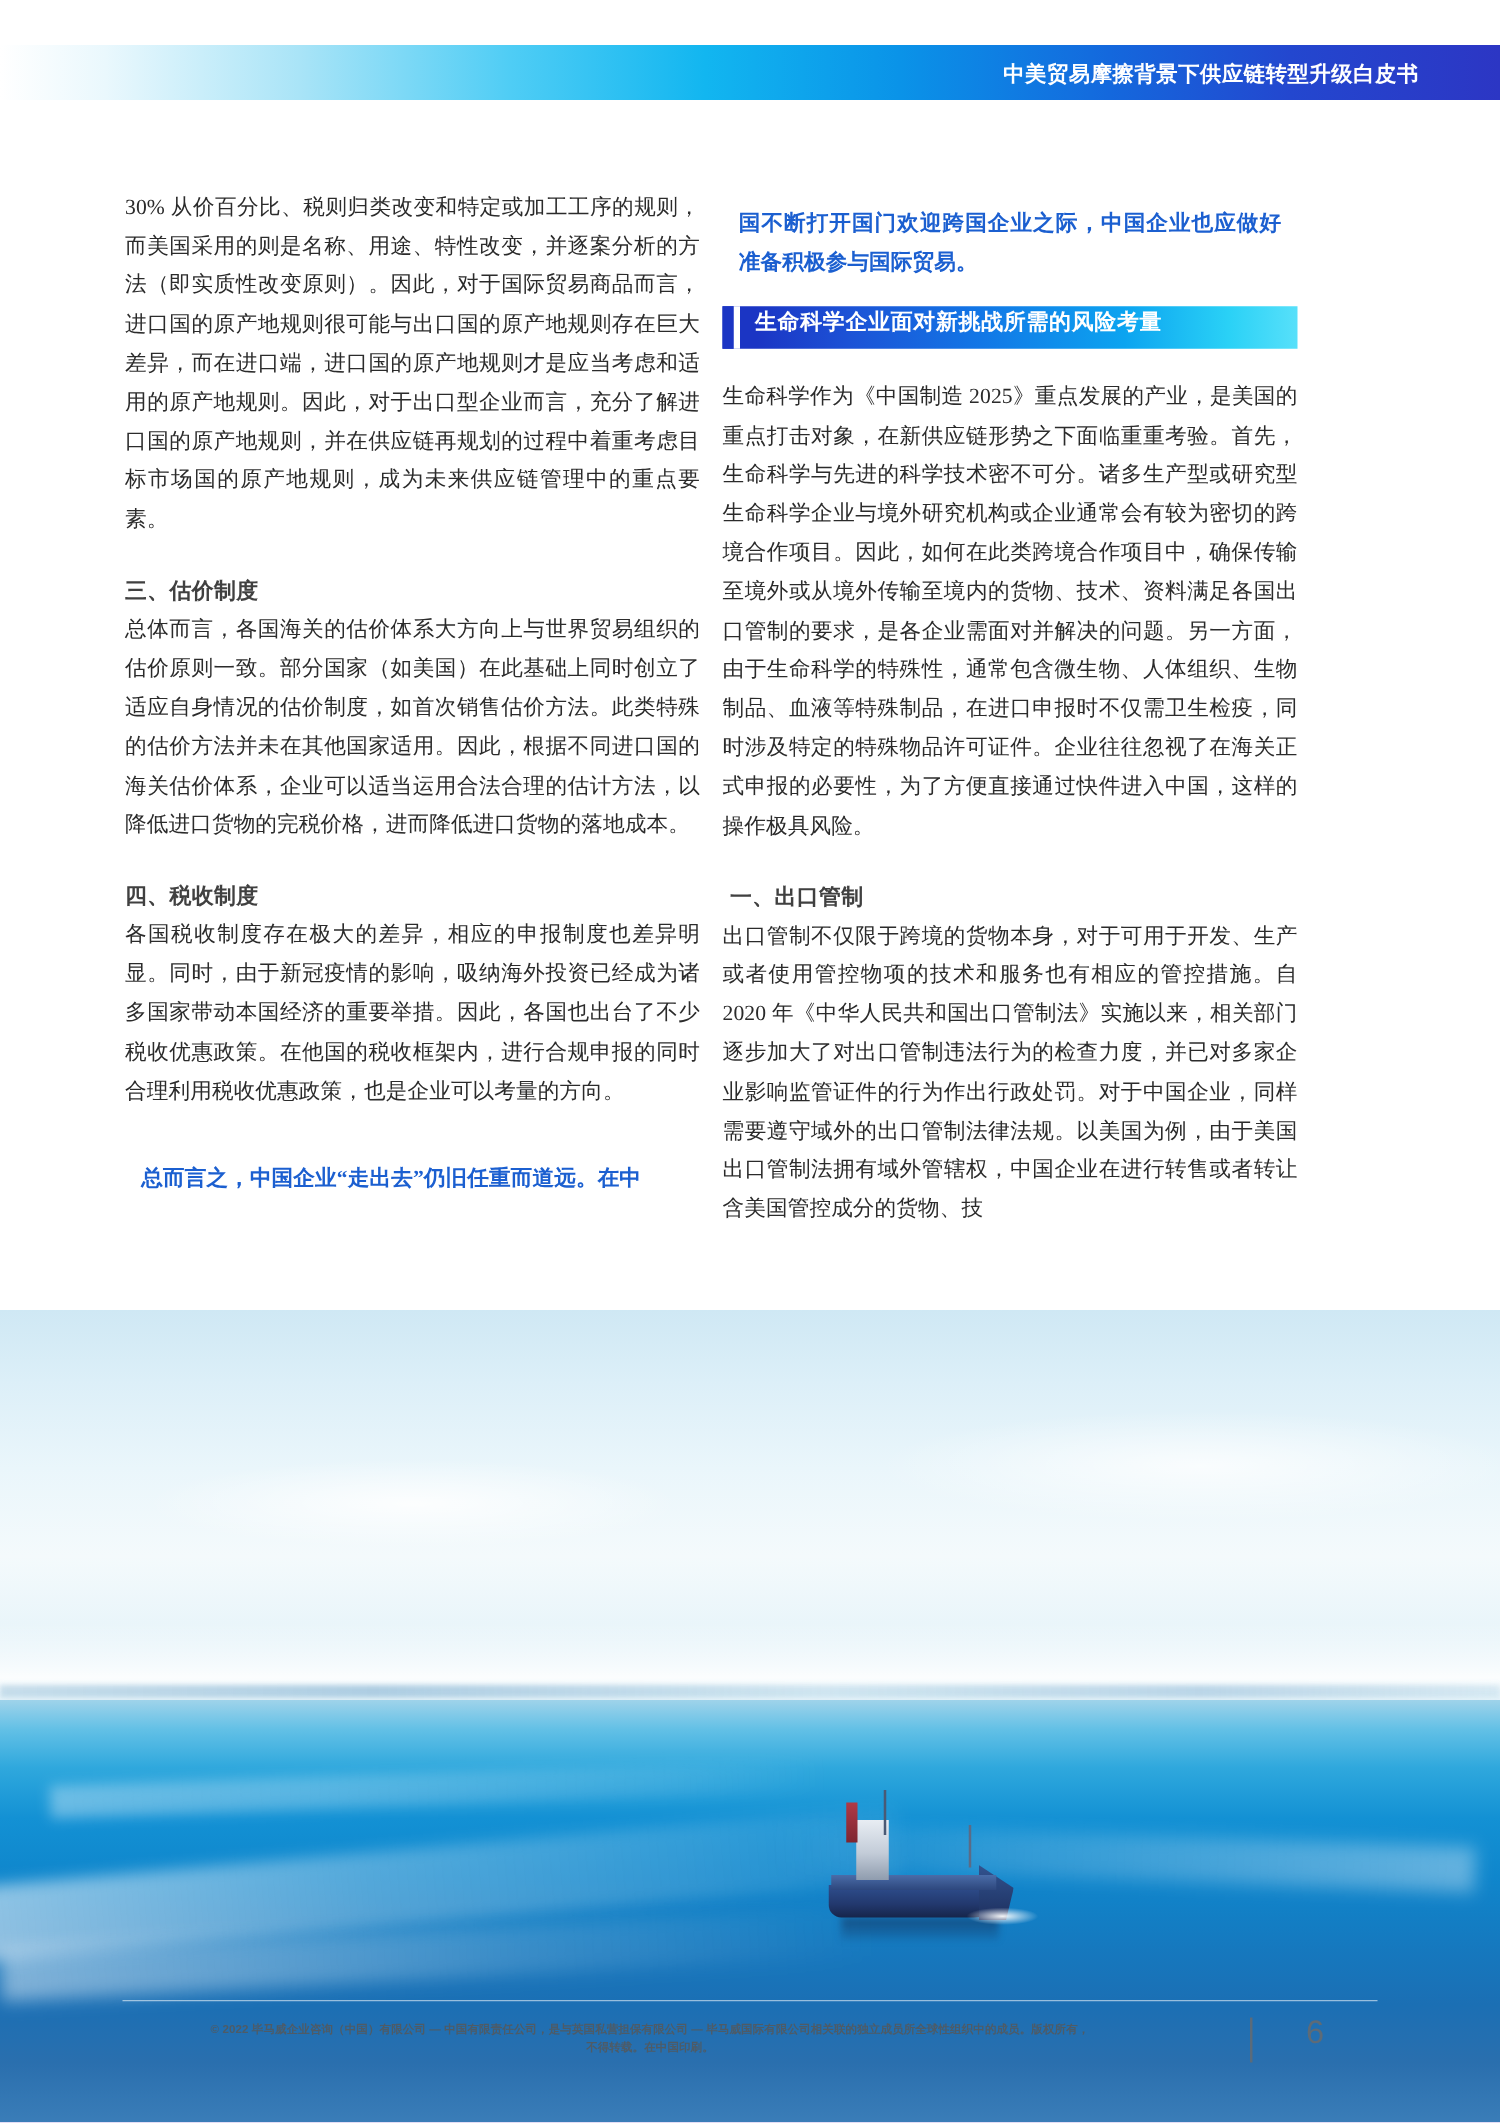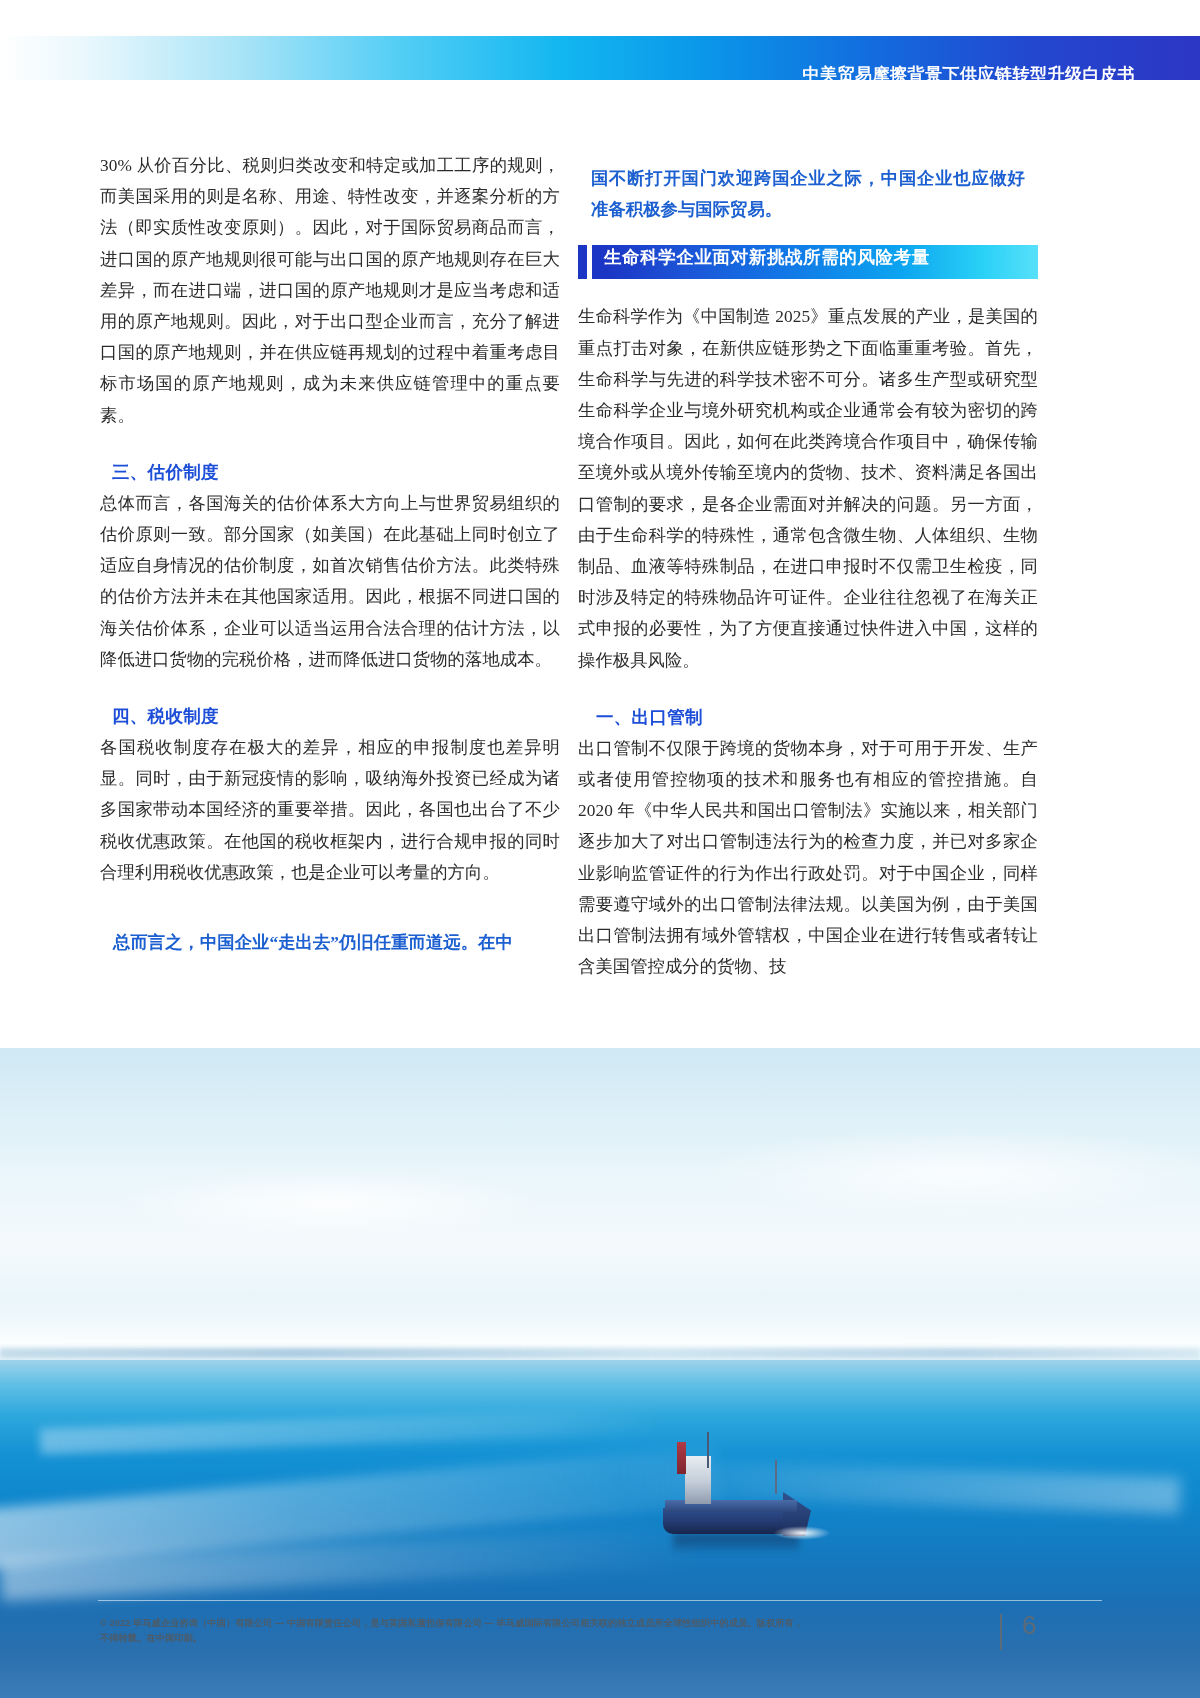--- a/index.html
+++ b/index.html
@@ -30,21 +30,21 @@
         #4fcdf5 34%,
         #12b6f0 47%,
         #0a93e8 60%,
         #1468dd 74%,
         #2347cf 86%,
         #2c36c4 100%);
   }
   .header-title {
     position: absolute;
     right: 65px;
-    top: 17px;
+    top: 2px;
     height: 44px;
     line-height: 44px;
     color: #ffffff;
     font-size: 17px;
     font-weight: bold;
     letter-spacing: 0.5px;
     white-space: nowrap;
   }
 
   
@@ -70,25 +70,25 @@
     line-height: 31.2px;
     text-align: justify;
     text-justify: inter-character;
     color: #2b2b2b;
     letter-spacing: 0.1px;
   }
 
   .spacer-sm { height: 26px; }
 
   h3.sub-head {
-    margin: 0 0 1px 12px;
+    margin: 0 0 1px 0;
     font-size: 17.5px;
     line-height: 30px;
     font-weight: bold;
-    color: #1d4ed8;
+    color: #404040;
     letter-spacing: 0.3px;
   }
   h3.sub-head.indented { padding-left: 6px; }
 
   p.blue-bold {
     margin: 13px;
     font-size: 17.3px;
     line-height: 31.2px;
     font-weight: bold;
     color: #1b5fd0;
@@ -134,20 +134,21 @@
 
   
   .hero {
     position: absolute;
     left: 0;
     top: 1048px;
     width: 1200px;
     height: 650px;
     overflow: hidden;
     background: #f0abfc;
+    text-align: center;
   }
   .hero .sky {
     position: absolute; left: 0; top: 0; width: 1200px; height: 318px;
     background: linear-gradient(to bottom,
       #cfe8f4 0%,
       #dceff8 18%,
       #eaf6fb 40%,
       #f4fafc 62%,
       #e9f5fa 80%,
       #d5ecf6 100%);

